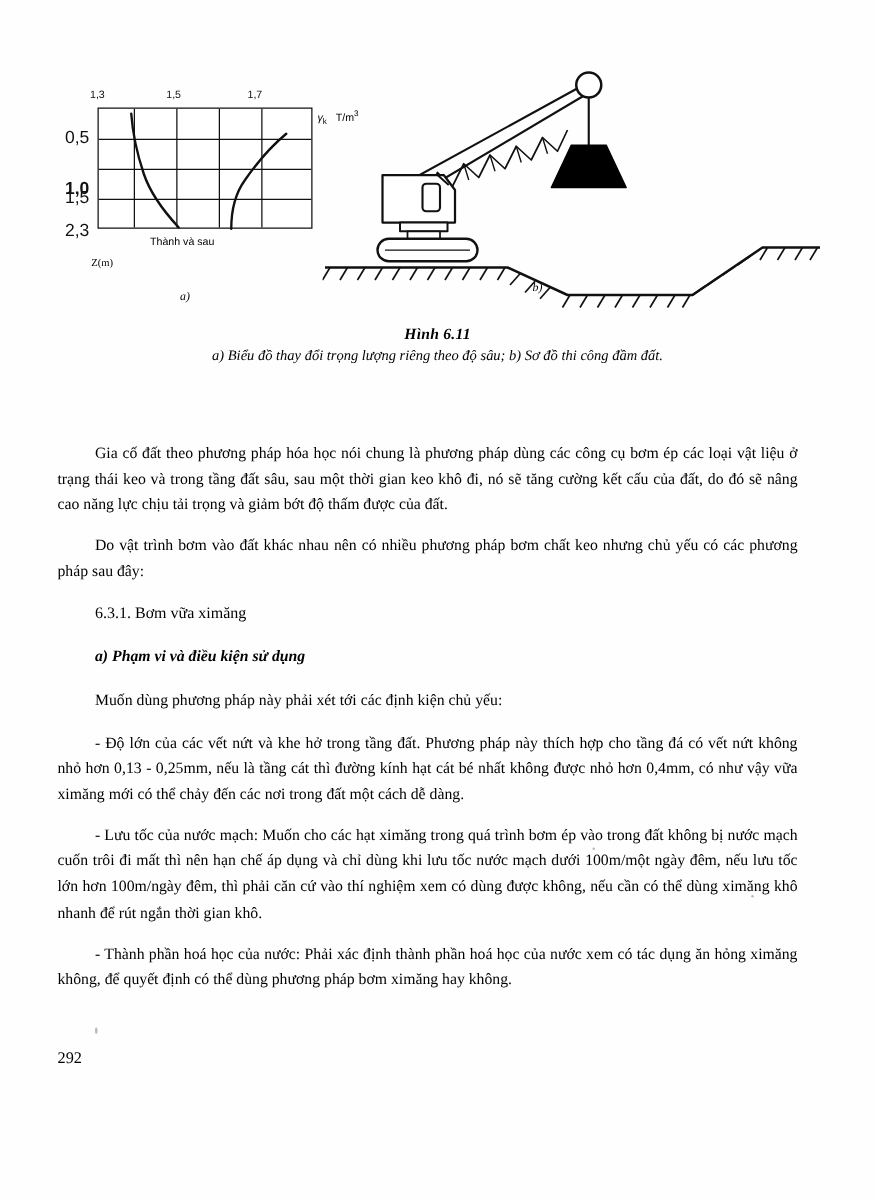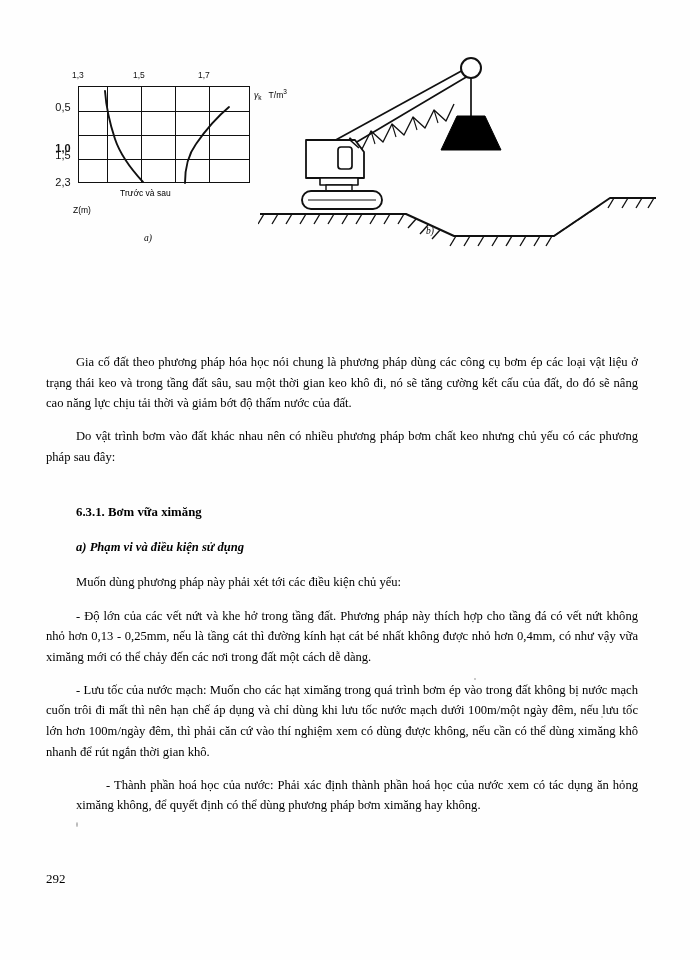--- a/index.html
+++ b/index.html
@@ -68,25 +68,25 @@
   }
   .xtick-label {
     position: absolute;
     font-size: 8.5px;
     font-family: "Liberation Sans", sans-serif;
     color: #111;
     white-space: nowrap;
   }
   .ytick-label {
     position: absolute;
-    font-size: 11px;
+    font-size: 14px;
     font-family: "Liberation Sans", sans-serif;
     color: #111;
     white-space: nowrap;
-    text-align: center;
+    text-align: left;
   }
   .axis-unit {
     position: absolute;
     font-size: 8.5px;
     font-family: "Liberation Sans", sans-serif;
     white-space: nowrap;
   }
   .axis-unit .sub { font-size: 6.5px; vertical-align: -2px; }
   .axis-unit .sup { font-size: 6.5px; vertical-align: 4px; }
   .chart-caption-below {
@@ -153,42 +153,42 @@
   }
   p.para {
     margin: 0 0 12.5px 0;
     font-size: 12.6px;
     line-height: 20.6px;
     text-align: justify;
     text-indent: 30px;
     -webkit-hyphens: none;
     hyphens: none;
   }
-  p.para:last-child { margin-bottom: 0; margin-left: 30px; }
+  p.para:last-child { margin-bottom: 0; }
 
   h3.sub-num {
-    margin: 36px 0 17px 0;
+    margin: 14px 0 17px 0;
     font-size: 12.8px;
-    font-weight: bold;
+    font-weight: normal;
     text-indent: 30px;
     line-height: 18px;
   }
   h4.sub-alpha {
     margin: 1px 0 16px 0;
     font-size: 12.6px;
     font-weight: bold;
     font-style: italic;
     text-indent: 30px;
     line-height: 18px;
   }
 
   .page-number {
     position: absolute;
     left: 46px;
-    top: 871px;
+    top: 838px;
     font-size: 13px;
     font-family: "Liberation Serif", serif;
   }
 
   .speck {
     position: absolute;
     background: #b9b9b9;
     border-radius: 50%;
   }
 </style>
@@ -225,22 +225,22 @@
 
           <path d="M 106,96 C 106,80 109,68 117,57 C 126,44 138,30 150,20" fill="none" stroke="#111" stroke-width="1.9" stroke-linecap="round"></path>
         </svg>
       </div>
 
       <div class="axis-unit" style="left:190px; top:22px;">
         <span style="font-style:italic;">γ</span><span class="sub">k</span>
         &nbsp;&nbsp;T/m<span class="sup">3</span>
       </div>
 
-      <div class="chart-caption-below" style="left:56px; top:122px;">Trước và sau</div>
-      <div class="chart-caption-below" style="left:9px; top:139px;">Z(m)</div>
+      <div class="chart-caption-below" style="left:56px; top:122px;">Thành và sau</div>
+      <div class="chart-caption-below" style="left:9px; top:139px;font-family:Liberation Serif, serif;">Z(m)</div>
 
       <div class="panel-letter" style="left:80px; top:167px;">a)</div>
     </div>
 
     <div class="crane-wrap">
       <svg width="400" height="205" viewBox="0 0 400 205">
         <g fill="none" stroke="#111" stroke-width="1.7" stroke-linejoin="round">
 
           <g>
             <line x1="54" y1="105" x2="207" y2="21"></line>
@@ -317,33 +317,37 @@
             <line x1="384" y1="150" x2="378" y2="160"></line>
             <line x1="396" y1="150" x2="390" y2="160"></line>
           </g>
         </g>
       </svg>
 
       <div class="panel-letter" style="left:168px; top:178px;">b)</div>
     </div>
   </div>
 
+  <div class="fig-caption" style="top:260px;">
+    <div class="fig-caption-title">Hình 6.11</div>
+    <div class="fig-caption-sub">a) Biểu đồ thay đổi trọng lượng riêng theo độ sâu; b) Sơ đồ thi công đầm đất.</div>
+  </div>
 
 
   <div class="body-col">
 
-    <p class="para">Gia cố đất theo phương pháp hóa học nói chung là phương pháp dùng các công cụ bơm ép các loại vật liệu ở trạng thái keo và trong tầng đất sâu, sau một thời gian keo khô đi, nó sẽ tăng cường kết cấu của đất, do đó sẽ nâng cao năng lực chịu tải thời và giảm bớt độ thấm nước của đất.</p>
+    <p class="para">Gia cố đất theo phương pháp hóa học nói chung là phương pháp dùng các công cụ bơm ép các loại vật liệu ở trạng thái keo và trong tầng đất sâu, sau một thời gian keo khô đi, nó sẽ tăng cường kết cấu của đất, do đó sẽ nâng cao năng lực chịu tải trọng và giảm bớt độ thấm được của đất.</p>
 
     <p class="para">Do vật trình bơm vào đất khác nhau nên có nhiều phương pháp bơm chất keo nhưng chủ yếu có các phương pháp sau đây:</p>
 
     <h3 class="sub-num">6.3.1. Bơm vữa ximăng</h3>
 
     <h4 class="sub-alpha">a) Phạm vi và điều kiện sử dụng</h4>
 
-    <p class="para">Muốn dùng phương pháp này phải xét tới các điều kiện chủ yếu:</p>
+    <p class="para">Muốn dùng phương pháp này phải xét tới các định kiện chủ yếu:</p>
 
     <p class="para">- Độ lớn của các vết nứt và khe hở trong tầng đất. Phương pháp này thích hợp cho tầng đá có vết nứt không nhỏ hơn 0,13 - 0,25mm, nếu là tầng cát thì đường kính hạt cát bé nhất không được nhỏ hơn 0,4mm, có như vậy vữa ximăng mới có thể chảy đến các nơi trong đất một cách dễ dàng.</p>
 
     <p class="para">- Lưu tốc của nước mạch: Muốn cho các hạt ximăng trong quá trình bơm ép vào trong đất không bị nước mạch cuốn trôi đi mất thì nên hạn chế áp dụng và chỉ dùng khi lưu tốc nước mạch dưới 100m/một ngày đêm, nếu lưu tốc lớn hơn 100m/ngày đêm, thì phải căn cứ vào thí nghiệm xem có dùng được không, nếu cần có thể dùng ximăng khô nhanh để rút ngắn thời gian khô.</p>
 
     <p class="para">- Thành phần hoá học của nước: Phải xác định thành phần hoá học của nước xem có tác dụng ăn hỏng ximăng không, để quyết định có thể dùng phương pháp bơm ximăng hay không.</p>
   </div>
 
   <div class="page-number">292</div>
 

